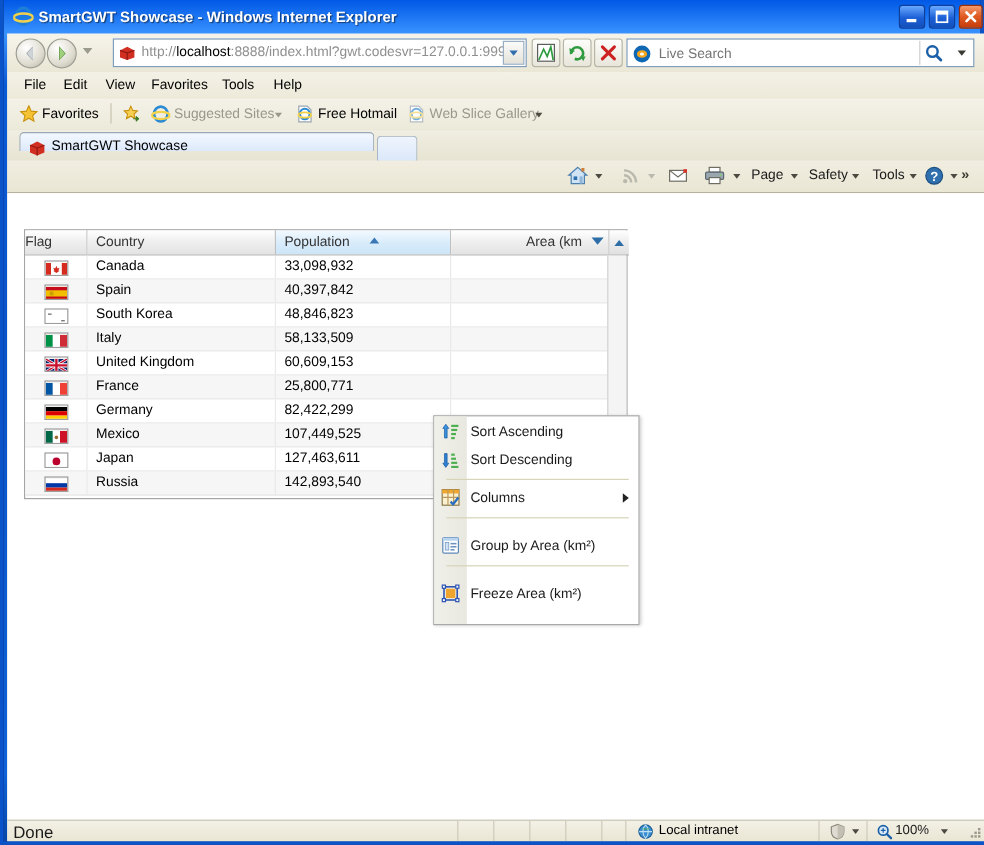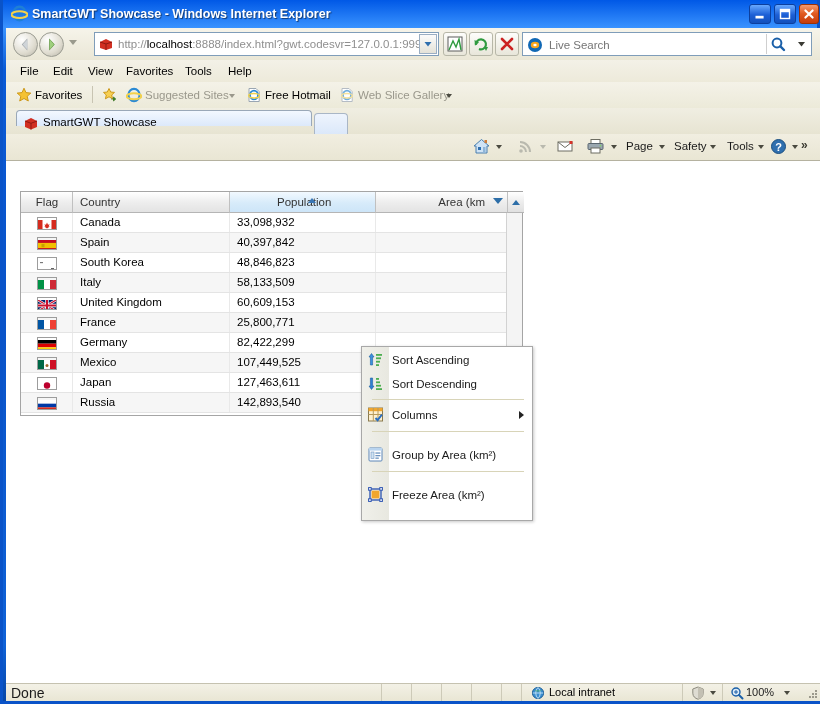--- a/index.html
+++ b/index.html
@@ -107,25 +107,25 @@
   #gridhead{position:absolute;left:0;top:0;width:501px;height:21px;}
   .hcell{position:absolute;top:0;height:21px;box-sizing:border-box;
     background:linear-gradient(to bottom,#ffffff,#eeeeee 50%,#e3e3e3);
     border-right:1px solid #c0c0c0;border-bottom:1px solid #b5b5b5;
     font-size:11.5px;color:#333;cursor:pointer;overflow:hidden;}
   .hcell .htxt{position:absolute;top:3px;height:15px;line-height:15px;white-space:nowrap;}
   .hcell.sorted{background:linear-gradient(to bottom,#f2f9ff,#d7ebfa 55%,#cde5f8);}
   .sortarrow{position:absolute;top:6px;width:0;height:0;
     border-left:4px solid transparent;border-right:4px solid transparent;border-bottom:5px solid #3a77b5;}
   #hdr-flag{left:0;width:52px;}
-  #hdr-flag .htxt{left:0;width:52px;text-align:center;}
+  #hdr-flag .htxt{left:0;width:52px;}
   #hdr-country{left:52px;width:157px;}
   #hdr-country .htxt{left:7px;}
   #hdr-pop{left:209px;width:146px;}
-  #hdr-pop .htxt{left:7px;margin-left:40px;}
+  #hdr-pop .htxt{left:7px;}
   #hdr-area{left:355px;width:132px;}
   #hdr-area .htxt{right:22px;text-align:right;}
   #hdr-area-menubtn{position:absolute;right:4px;top:6px;width:0;height:0;
     border-left:5px solid transparent;border-right:5px solid transparent;border-top:6px solid #2d6ea8;cursor:pointer;}
   #hdr-corner{left:487px;width:16px;border-right:none;background:linear-gradient(to bottom,#ffffff,#ededed 50%,#e0e0e0);}
   #hdr-corner .up{position:absolute;left:4px;top:8px;width:0;height:0;
     border-left:4px solid transparent;border-right:4px solid transparent;border-bottom:5px solid #2d6ea8;}
   #gridbody{position:absolute;left:0;top:21px;width:487px;height:202px;overflow:hidden;}
   .grow{position:absolute;left:0;width:487px;height:20px;box-sizing:border-box;border-bottom:1px solid #e4e4e4;}
   .grow.odd{background:#ffffff;}

